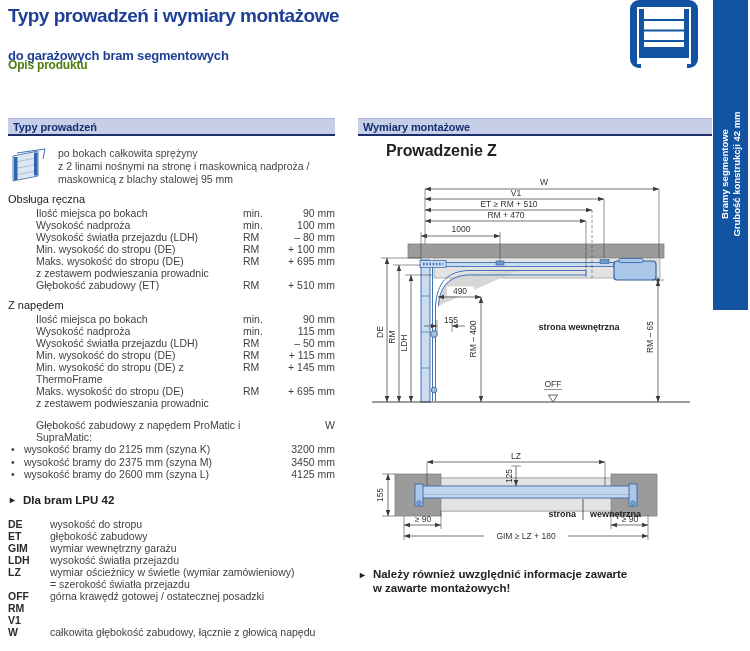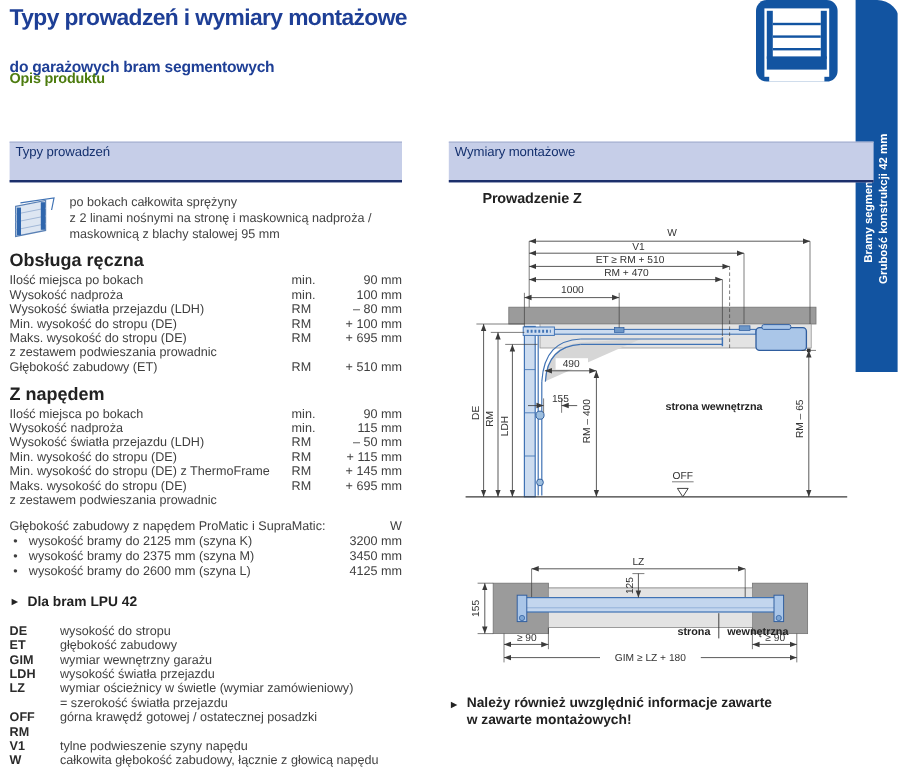--- a/index.html
+++ b/index.html
@@ -1,67 +1,67 @@
 <!DOCTYPE html>
 <html><head>
 <meta charset="utf-8">
 <style>
   * { margin:0; padding:0; box-sizing:border-box; }
   html,body { background:#ffffff; }
   body { font-family:"Liberation Sans", sans-serif; }
-  #page { position:relative; width:750px; height:651px; background:#fff; overflow:hidden;border-radius:19px; }
+  #page { position:relative; width:750px; height:651px; background:#fff; overflow:hidden; }
 
   
   .title { position:absolute; left:8px; top:5px; font-size:19px; font-weight:bold;
            color:#1e3f96; letter-spacing:-0.5px; }
   .subtitle { position:absolute; left:8px; top:48px; font-size:13px; font-weight:bold;
               color:#1e3f96; letter-spacing:-0.2px; }
   .section-label { position:absolute; left:8px; top:58px; font-size:12px; font-weight:bold;
                    color:#4d7c0f; letter-spacing:-0.2px; }
   .door-icon { position:absolute; left:628px; top:0px; width:72px; height:72px; }
 
   
   .side-tab { position:absolute; left:713px; top:0px; width:35px; height:310px; background:#1254a1; }
   .side-tab .txt { position:absolute; left:50%; top:56%; transform:translate(-50%,-50%) rotate(-90deg);
                    white-space:nowrap; text-align:center; color:#fff; font-weight:bold;
                    font-size:9.5px; line-height:12px; }
 
   
-  .bar { height:34px; background:#c6cee8; border-top:1px solid #a9b2d2; border-bottom:2px solid #1c2f6b;
-         color:#14306e; font-size:11px; font-weight:normal; padding:2px 5px 0 5px; letter-spacing:-0.1px; }
+  .bar { height:18px; background:#c6cee8; border-top:1px solid #a9b2d2; border-bottom:2px solid #1c2f6b;
+         color:#14306e; font-size:11px; font-weight:bold; padding:2px 5px 0 5px; letter-spacing:-0.1px; }
 
   
   .col-left { position:absolute; left:8px; top:118px; width:327px; }
   .heading { margin-top:7px; font-size:11.5px; font-weight:bold; color:#222; letter-spacing:-0.1px; }
   .intro { margin-top:9px; display:flex; gap:10px; }
   .intro .thumb { width:40px; height:40px; flex:0 0 40px; }
   .intro .lines { font-size:10.5px; line-height:13px; color:#444; padding-top:2px; }
-  .sec-title { margin-top:7px; font-size:15px; font-weight:bold; color:#222; }
+  .sec-title { margin-top:7px; font-size:11px; font-weight:normal; color:#222; }
   .tbl { margin-top:2px; }
   .row { display:flex; font-size:10.5px; line-height:12px; color:#3f3f3f; }
-  .row .lbl { flex:1; }
+  .row .lbl { flex:1;margin-left:28px; }
   .row .q { width:34px; }
   .row .v { width:58px; text-align:right; }
   .depth { margin-top:10px; }
   .depth .row .lbl { flex:1; }
   .bullet-row { display:flex; font-size:10.5px; line-height:12.5px; color:#3f3f3f; }
   .bullet-row .b { width:16px; padding-left:3px; }
   .bullet-row .lbl { flex:1; }
   .bullet-row .v { width:58px; text-align:right; }
   .lpu { margin-top:13px; font-size:11.5px; font-weight:bold; color:#222; }
   .arrow-glyph { font-size:9px; position:relative; top:-1px; margin-right:6px; color:#222; }
   .abbr-list { margin-top:12px; }
   .abbr-row { display:flex; font-size:10.5px; line-height:12px; color:#3f3f3f; }
   .abbr-row dt { width:42px; font-weight:bold; color:#2b2b2b; }
   .abbr-row dd { flex:1; }
   .abbr-cont { padding-left:42px; font-size:10.5px; line-height:12px; color:#3f3f3f; }
 
   
-  .col-right { position:absolute; left:374px; top:118px; width:354px; }
-  .col-right .heading { margin-top:6px; font-size:12px;padding-left:28px; }
+  .col-right { position:absolute; left:358px; top:118px; width:354px; }
+  .col-right .heading { margin-top:6px; font-size:16px;padding-left:28px; }
   .draw1 { display:block; margin:6px 0 0 10px; }
   .draw2 { display:block; margin:36px 0 0 12px; }
   .note { margin:22px 0 0 0; display:flex; font-size:11.5px; font-weight:bold; color:#222; line-height:14px; }
   .note .arrow-glyph { top:1px; }
 
   svg text { font-family:"Liberation Sans", sans-serif; font-size:8.5px; fill:#333; }
   svg text.bold { font-weight:bold; font-size:9px; fill:#222; }
   .dim { stroke:#3a3a3a; stroke-width:0.7; fill:none; }
   .ext { stroke:#3a3a3a; stroke-width:0.55; fill:none; }
   .extd { stroke:#3a3a3a; stroke-width:0.55; fill:none; stroke-dasharray:3,2; }
@@ -245,21 +245,20 @@
       <div class="abbr-cont">= szerokość światła przejazdu</div>
       <div class="abbr-row">
           <dt>OFF</dt>
           <dd>górna krawędź gotowej / ostatecznej posadzki</dd>
         </div>
       <div class="abbr-row">
           <dt>RM</dt>
         </div>
       <div class="abbr-row">
           <dt>V1</dt>
-          <dd>tylne podwieszenie szyny napędu</dd>
         </div>
       <div class="abbr-row">
           <dt>W</dt>
           <dd>całkowita głębokość zabudowy, łącznie z głowicą napędu</dd>
         </div>
     </dl>
   </div>
 
   <div class="col-right">
     <div class="bar">Wymiary montażowe</div>

